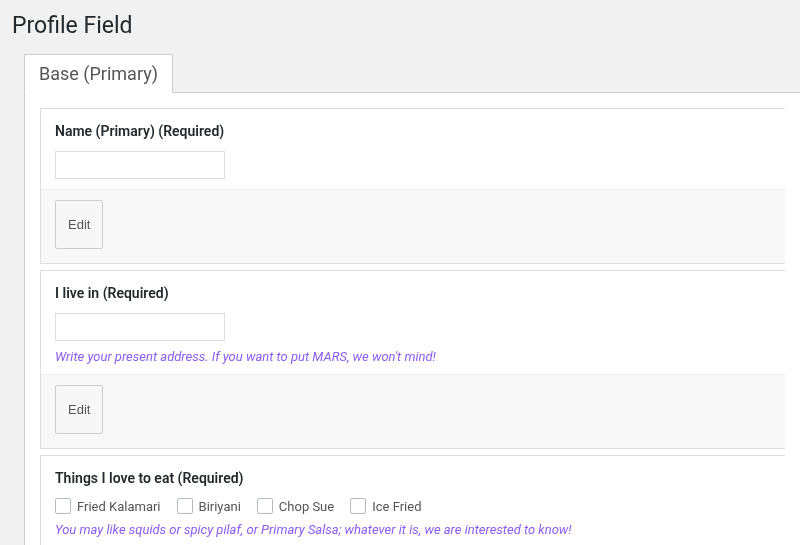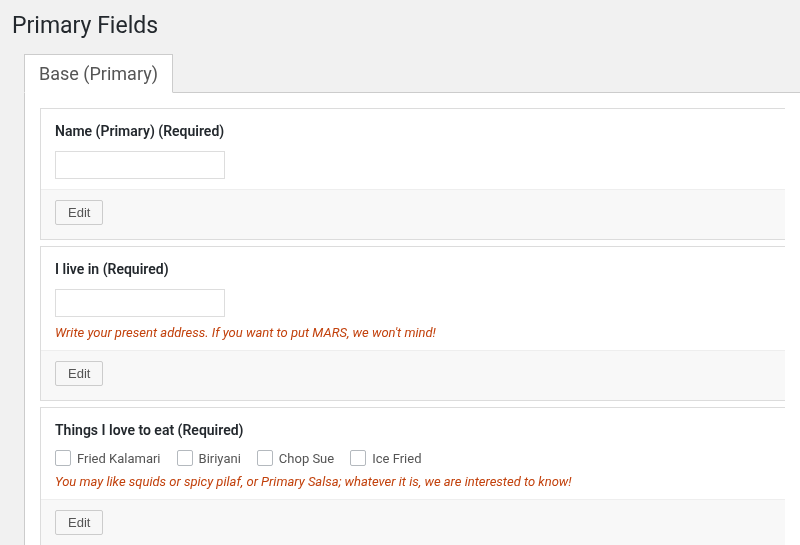--- a/index.html
+++ b/index.html
@@ -73,34 +73,34 @@
     .text-input {
       width: 170px;
       height: 28px;
       border: 1px solid #ddd;
       background: #fff;
       padding: 3px 6px;
       font-size: 13px;
     }
     .hint {
       font-style: italic;
-      color: #c2410c;
+      color: #8b5cf6;
       margin-top: 8px;
       font-size: 13px;
     }
     .field-bottom {
       padding: 10px 14px 14px 14px;
       background: #f8f8f8;
       border-top: 1px solid #eee;
     }
     .edit-btn {
       background: #f7f7f7;
       border: 1px solid #ccc;
       color: #555;
-      padding: 4px 12px;
+      padding: 16px 12px;
       font-size: 13px;
       cursor: pointer;
       border-radius: 2px;
     }
     .checkbox-row {
       display: flex;
       gap: 16px;
       flex-wrap: wrap;
       margin-bottom: 4px;
     }
@@ -118,21 +118,21 @@
       background: #fff;
       cursor: pointer;
       appearance: none;
       border-radius: 2px;
     }
   </style>
 </head>
 <body>
 
 <div class="header">
-  <h1 class="page-title">Primary Fields</h1>
+  <h1 class="page-title">Profile Field</h1>
 </div>
 
 <div class="tabs">
   <div class="tab">Base (Primary)</div>
 </div>
 
 <div class="panel">
 
   <div class="field-block">
     <div class="field-top">

